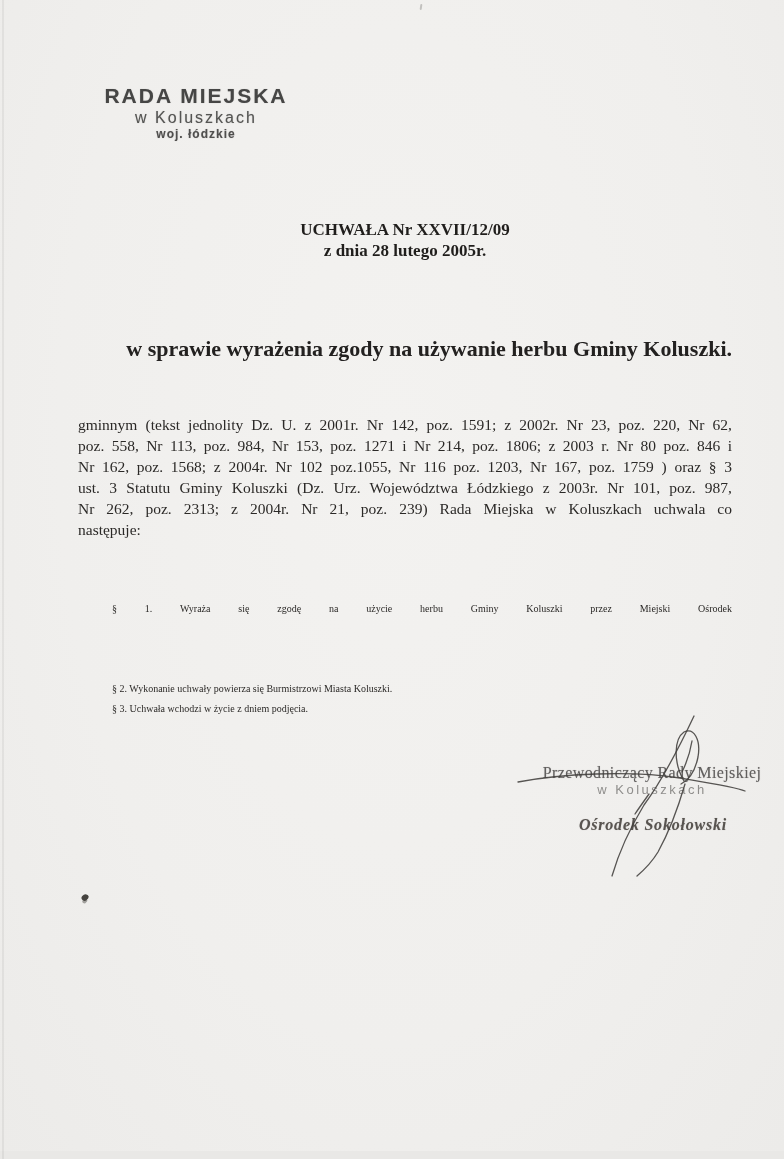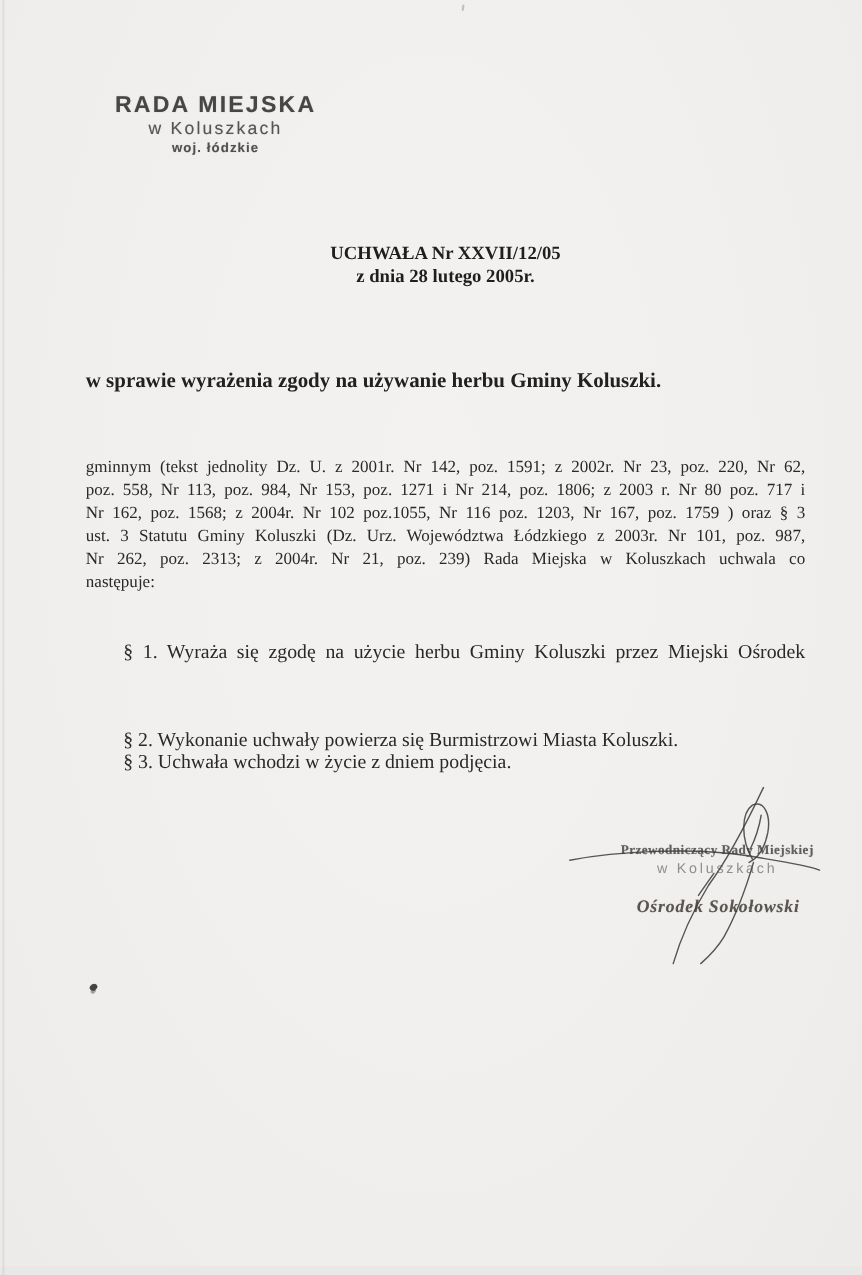--- a/index.html
+++ b/index.html
@@ -37,40 +37,40 @@
   .hs1{font-size:21px;font-weight:bold;letter-spacing:2px;line-height:24px;}
   .hs2{font-size:16px;letter-spacing:2px;line-height:19px;color:#555553;}
   .hs3{font-size:12px;font-weight:bold;letter-spacing:1px;line-height:15px;color:#504f4e;}
   
   .title-block{
     position:absolute;left:78px;top:219px;width:654px;
     text-align:center;font-weight:bold;font-size:17px;line-height:21px;color:#201e1c;
   }
   .subject{
     position:absolute;left:78px;top:336px;width:654px;
-    text-align:left;font-weight:bold;font-size:19px;color:#232120;
+    text-align:right;font-weight:bold;font-size:22px;color:#232120;
   }
   
   .preamble{
     position:absolute;left:78px;top:414px;width:654px;
     font-size:15.5px;line-height:21px;
   }
   .bline{width:654px;text-align:justify;text-align-last:justify;white-space:nowrap;}
   .bline.last{text-align:left;text-align-last:left;}
   .indent{padding-left:34px;width:620px;}
-  .section{position:absolute;left:78px;width:654px;font-size:18px;line-height:21px;}
+  .section{position:absolute;left:78px;width:654px;font-size:10px;line-height:21px;margin-top:16px;}
   .s1{top:582px;}
   .s2{top:662px;}
   .s3{top:682px;}
   
   .sig-stamp{
     position:absolute;left:530px;top:764px;width:244px;text-align:center;
   }
   .sig-l1{
-    font-size:12px;font-weight:bold;color:#615f5e;letter-spacing:0.4px;line-height:17px;
+    font-size:16px;font-weight:normal;color:#615f5e;letter-spacing:0.4px;line-height:17px;
     text-shadow:0 0 1px rgba(97,95,94,0.4);
   }
   .sig-l2{
     font-family:"Liberation Sans", sans-serif;
     font-size:13px;color:#8f8e8c;letter-spacing:2.5px;line-height:17px;
   }
   .sig-name{
     position:absolute;left:548px;top:816px;width:210px;text-align:center;
     font-size:16px;font-weight:bold;font-style:italic;color:#585450;letter-spacing:0.8px;
     text-shadow:0 0 1px rgba(88,84,80,0.35);
@@ -86,29 +86,29 @@
   <div class="edge-line"></div>
   <div class="top-speck"></div>
 
   <div class="header-stamp">
     <div class="hs1">RADA MIEJSKA</div>
     <div class="hs2">w Koluszkach</div>
     <div class="hs3">woj. łódzkie</div>
   </div>
 
   <div class="title-block">
-    <div>UCHWAŁA Nr XXVII/12/05</div>
+    <div>UCHWAŁA Nr XXVII/12/09</div>
     <div>z dnia 28 lutego 2005r.</div>
   </div>
 
   <div class="subject">w sprawie wyrażenia zgody na używanie herbu Gminy Koluszki.</div>
 
   <div class="preamble">
     <div class="bline">gminnym (tekst jednolity Dz. U. z 2001r. Nr 142, poz. 1591; z 2002r. Nr 23, poz. 220, Nr 62,</div>
-    <div class="bline">poz. 558, Nr 113, poz. 984, Nr 153, poz. 1271 i Nr 214, poz. 1806; z 2003 r. Nr 80 poz. 717 i</div>
+    <div class="bline">poz. 558, Nr 113, poz. 984, Nr 153, poz. 1271 i Nr 214, poz. 1806; z 2003 r. Nr 80 poz. 846 i</div>
     <div class="bline">Nr 162, poz. 1568; z 2004r. Nr 102 poz.1055, Nr 116 poz. 1203, Nr 167, poz. 1759 ) oraz § 3</div>
     <div class="bline">ust. 3 Statutu Gminy Koluszki (Dz. Urz. Województwa Łódzkiego z 2003r. Nr 101, poz. 987,</div>
     <div class="bline">Nr 262, poz. 2313; z 2004r. Nr 21, poz. 239) Rada Miejska w Koluszkach uchwala co</div>
     <div class="bline last">następuje:</div>
   </div>
 
   <div class="section s1">
     <div class="bline indent">§ 1. Wyraża się zgodę na użycie herbu Gminy Koluszki przez Miejski Ośrodek</div>
   </div>
 

